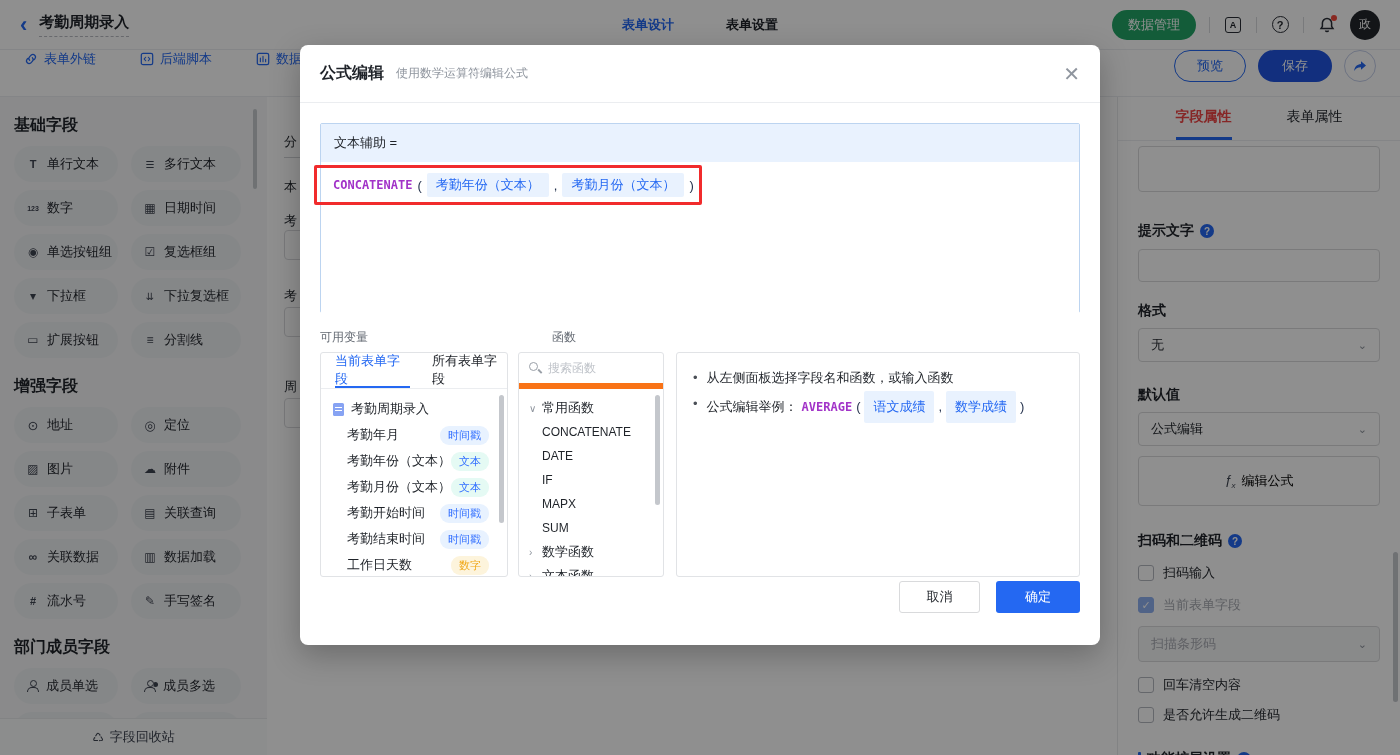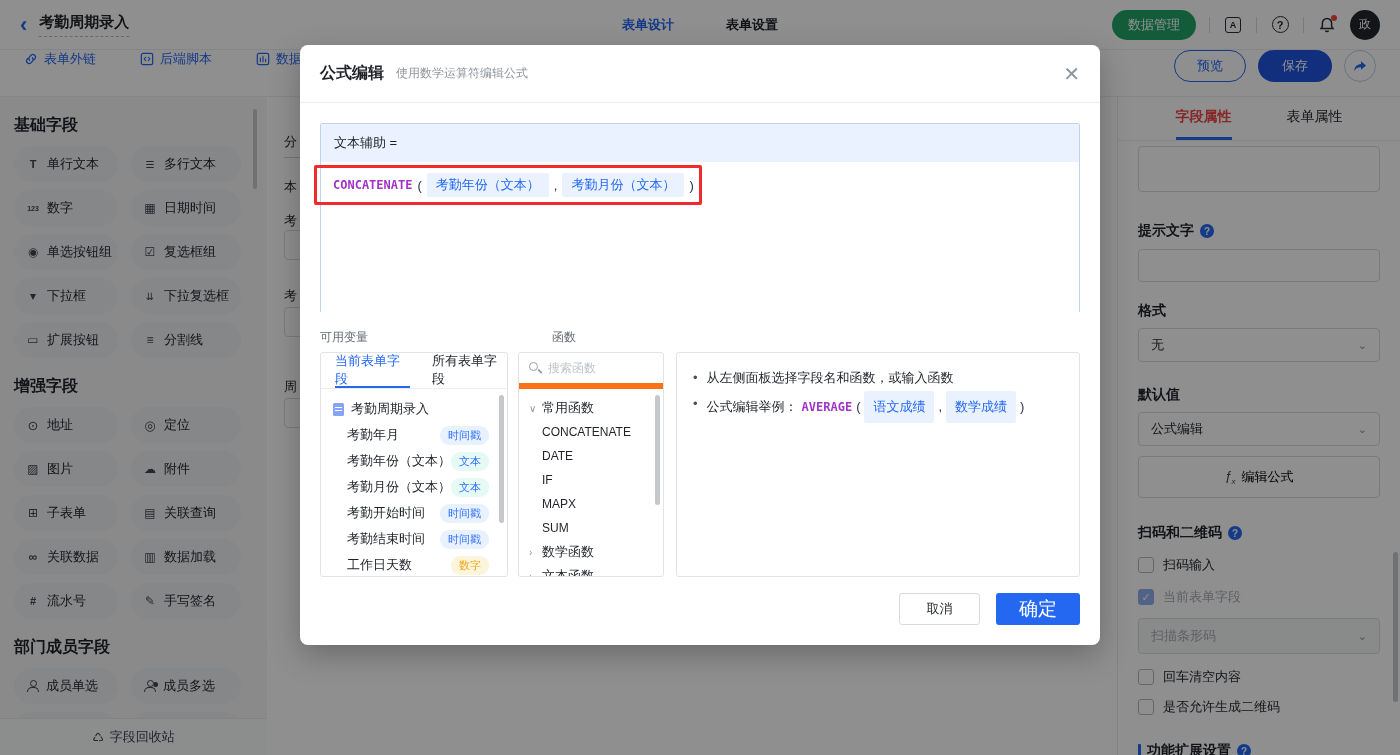--- a/index.html
+++ b/index.html
@@ -80,21 +80,21 @@
   .p-tabs { height:44px; display:flex; justify-content:space-around; align-items:stretch; border-bottom:1px solid #ebedf0; margin:0 -20px; padding:0 30px; }
   .p-tab { display:flex; align-items:center; font-size:14px; cursor:pointer; border-bottom:3px solid transparent; font-weight:400; }
   .p-tab.active { color:#ef4444; border-bottom-color:#2468f2; font-weight:700; }
   .p-input-lg { margin-top:5px; height:46px; border:1px solid #d9dadc; border-radius:4px; width:100%; background:#fff; }
   .p-label { margin-top:30px; font-size:14px; font-weight:700; display:flex; align-items:center; gap:6px; }
   .qicon { width:14px; height:14px; border-radius:50%; background:#2468f2; color:#fff; font-size:10px; display:inline-flex; align-items:center; justify-content:center; }
   .p-input { margin-top:9px; height:33px; border:1px solid #d9dadc; border-radius:4px; width:100%; background:#fff; }
   .p-select { margin-top:8px; height:34px; border:1px solid #d9dadc; border-radius:4px; display:flex; align-items:center; justify-content:space-between; padding:0 12px; cursor:pointer; background:#fff; }
   .p-select .chev { color:#8f959e; font-size:11px; }
   .p-select.disabled { background:#f5f6f7; color:#a8abb2; cursor:default; }
-  .p-btn { margin-top:10px; height:42px; border:1px solid #d9dadc; border-radius:4px; display:flex; align-items:center; justify-content:center; gap:6px; background:#fff; cursor:pointer; font-size:13px; width:100%; }
+  .p-btn { margin-top:10px; height:50px; border:1px solid #d9dadc; border-radius:4px; display:flex; align-items:center; justify-content:center; gap:6px; background:#fff; cursor:pointer; font-size:13px; width:100%; }
   .fx { font-style:italic; color:#3e4450; font-size:13px; }
   .fx sub { font-size:8px; }
   .cb-row { margin-top:14px; display:flex; align-items:center; gap:9px; cursor:pointer; }
   .cb { width:16px; height:16px; border:1.4px solid #b4b8bf; border-radius:3px; background:#fff; flex:none; position:relative; }
   .cb.checked { background:#8fb0f0; border-color:#8fb0f0; }
   .cb.checked::after { content:"✓"; position:absolute; inset:0; color:#fff; font-size:11px; display:flex; align-items:center; justify-content:center; }
   .cb-row.disabled .cb-label { color:#a8abb2; }
   .sec-head { margin-top:26px; font-size:14px; font-weight:700; display:flex; align-items:center; gap:6px; }
   .sec-bar { width:3px; height:14px; background:#2468f2; border-radius:1px; }
   .p-scroll { position:absolute; right:2px; top:455px; width:5px; height:150px; border-radius:3px; background:#c6c9ce; }
@@ -141,23 +141,23 @@
   .search-ph { color:#bfc3c9; font-size:12px; }
   .fn-tree { padding:7px 0; }
   .fnrow { height:24px; display:flex; align-items:center; padding:0 10px; font-size:13px; cursor:pointer; }
   .fnrow .car { color:#8f959e; font-size:10px; width:13px; }
   .fnrow.item { padding-left:23px; font-size:12px; }
   .f-scroll { position:absolute; right:3px; top:42px; width:5px; height:110px; border-radius:3px; background:#c4c7cc; }
   .info-panel { flex:1; margin-left:12px; padding:12px 16px; font-size:13px; line-height:26px; }
   .tip { display:flex; align-items:flex-start; gap:9px; }
   .tip .dot { color:#4a4f56; }
   .tip-flow { display:flex; align-items:center; gap:4px; flex-wrap:wrap; }
-  .m-footer { position:absolute; right:20px; bottom:20px; display:flex; gap:16px; }
+  .m-footer { position:absolute; right:20px; bottom:32px; display:flex; gap:16px; }
   .btn-cancel { width:81px; height:32px; border:1px solid #d9dadc; border-radius:3px; background:#fff; font-size:13px; cursor:pointer; color:#1f2329; }
-  .btn-confirm { width:84px; height:32px; border:none; border-radius:3px; background:#2468f2; color:#fff; font-size:19px; cursor:pointer; }
+  .btn-confirm { width:84px; height:32px; border:none; border-radius:3px; background:#2468f2; color:#fff; font-size:13px; cursor:pointer; }
 </style>
 </head>
 <body>
 
 <div class="topbar">
   <span class="back">‹</span>
   <span class="doc-title">考勤周期录入</span>
   <div class="top-tabs">
     <span class="top-tab active">表单设计</span>
     <span class="top-tab">表单设置</span>

